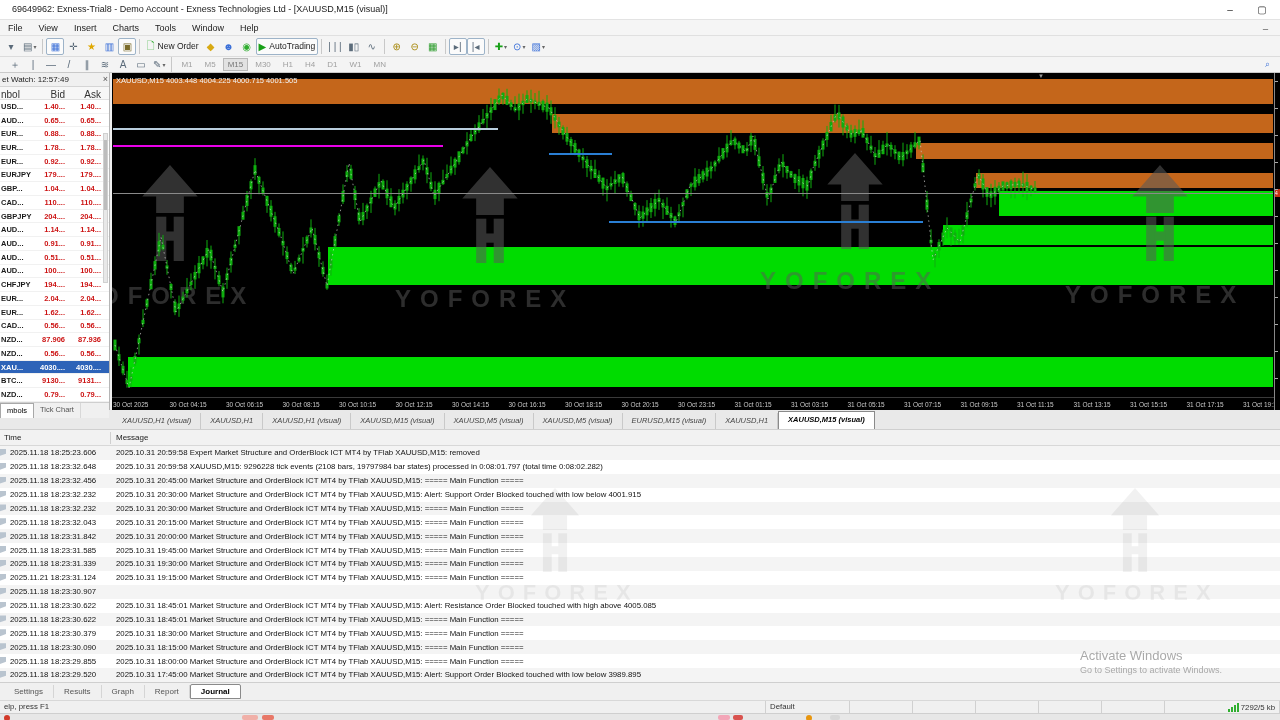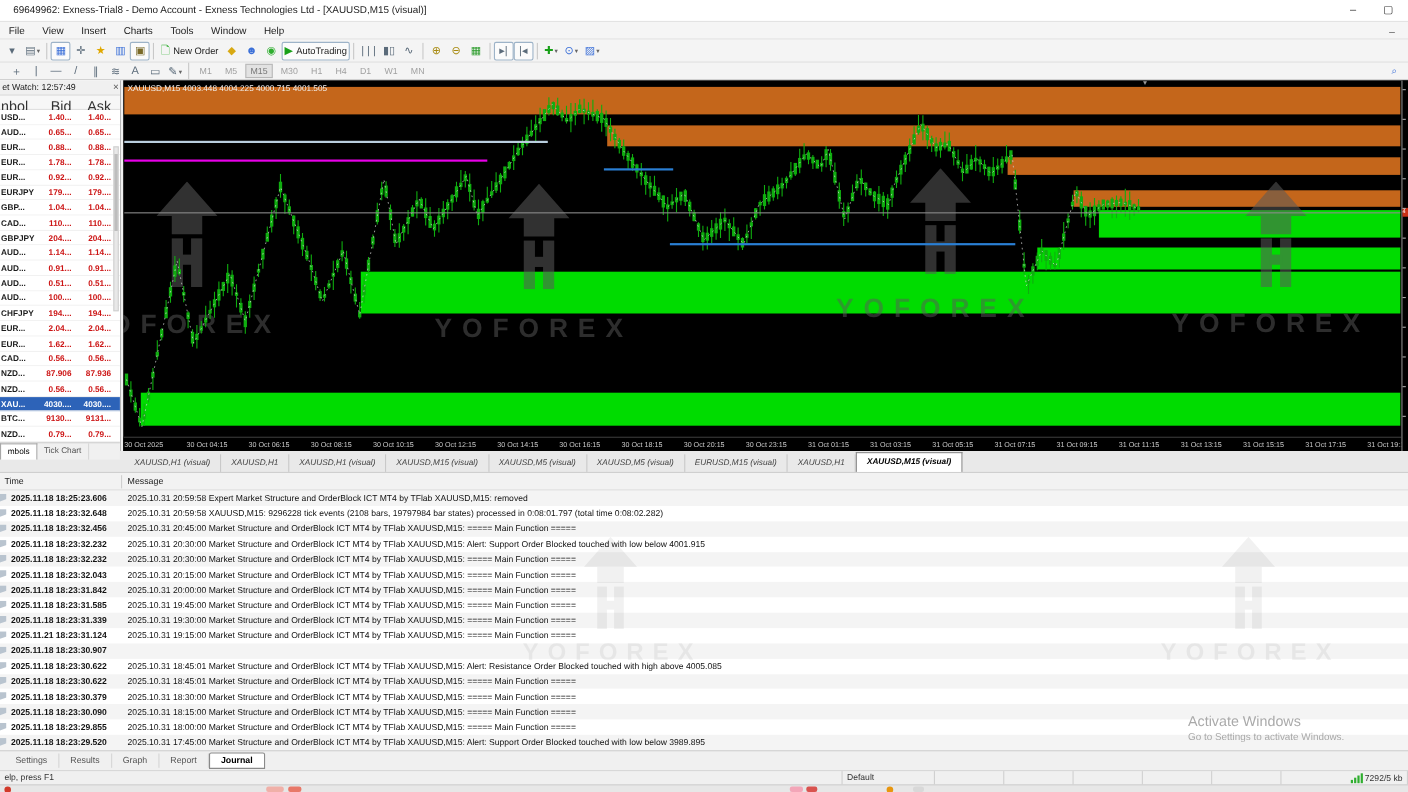--- a/index.html
+++ b/index.html
@@ -25,21 +25,21 @@
   .tb-sep { width:1px; height:15px; background:#c8c8c8; margin:0 3px; }
   .dd { font-size:6px; color:#666; margin-left:1px; }
   .tf-btn { font-size:8px; color:#a0a0a0; padding:1px 4px; margin:0 1px; border:1px solid transparent; }
   .tf-btn.active { background:#e2e2e2; border:1px solid #b8b8b8; color:#777; }
   #tb-right-search { position:absolute; right:10px; top:59px; font-size:9px; color:#3a6fd8; }
 
   
   #market-watch { left:0; top:73px; width:110px; height:345px; background:#ffffff; border-right:1px solid #b5b5b5; overflow:hidden; }
   #mw-header { left:0; top:0; width:110px; height:14px; background:#f0f0f0; border-bottom:1px solid #d5d5d5; font-size:8px; color:#222; line-height:14px; padding-left:2px; white-space:nowrap; }
   #mw-close { position:absolute; right:2px; top:0; font-size:9px; color:#555; line-height:13px; }
-  #mw-cols { left:0; top:14px; width:110px; height:13px; background:#f7f7f7; border-bottom:1px solid #e0e0e0; font-size:13px; color:#333; display:flex; }
+  #mw-cols { left:0; top:14px; width:110px; height:13px; background:#f7f7f7; border-bottom:1px solid #e0e0e0; font-size:10px; color:#333; display:flex; }
   #mw-rows { left:0; top:27px; width:110px; height:375px; }
   .mw-row { display:flex; height:13.72px; align-items:center; font-size:7.5px; border-bottom:1px solid #f1f1f1; background:#fff;font-weight:bold; }
   .mw-row .sym { width:32px; padding-left:1px; color:#1a1a1a; overflow:hidden; white-space:nowrap; }
   .mw-row .bid,.mw-row .ask { width:36px; text-align:right; padding-right:3px; color:#cc1414; white-space:nowrap; overflow:hidden; }
   .mw-row.selected { background:#2d63b8; }
   .mw-row.selected .sym,.mw-row.selected .bid,.mw-row.selected .ask { color:#fff; }
   #mw-scroll { left:103px; top:60px; width:5px; height:150px; background:#e8e8e8; border:1px solid #d0d0d0; }
   #mw-scroll-thumb { position:absolute; left:0; top:6px; width:3px; height:70px; background:#bdbdbd; }
   #mw-tabs { left:0; top:329px; width:110px; height:16px; background:#f0f0f0; border-top:1px solid #cfcfcf; display:flex; font-size:7.5px; z-index:6; }
   .mw-tab { padding:2px 6px; color:#555; border-right:1px solid #d8d8d8; }
@@ -70,21 +70,21 @@
   
   #journal { left:0; top:430px; width:1280px; height:252px; background:#ffffff; overflow:hidden; }
   #journal-header { position:absolute; left:0; top:0; width:1280px; height:16px; background:#f2f2f2; border-bottom:1px solid #d8d8d8; font-size:8px; color:#222; }
   #jh-time { position:absolute; left:4px; top:3px; }
   #jh-msg { position:absolute; left:116px; top:3px; }
   .jh-sep { position:absolute; top:2px; width:1px; height:12px; background:#cfcfcf; }
   #journal-rows { position:absolute; left:0; top:16px; width:1280px; }
   .j-row { display:flex; height:13.88px; align-items:center; font-size:7.8px; color:#111; }
   .j-row:nth-child(odd) { background:#f4f4f4; }
   .j-row .j-icon { width:9px; height:8px; margin-left:-3px; background:#b9c4cf; clip-path:polygon(0 0,100% 0,100% 60%,0 100%); flex:none; }
-  .j-row .j-time { width:100px; padding-left:4px; white-space:nowrap; flex:none;font-weight:bold; }
+  .j-row .j-time { width:100px; padding-left:4px; white-space:nowrap; flex:none; }
   .j-row .j-msg { padding-left:10px; white-space:nowrap; }
   .j-wm { position:absolute; color:#000; opacity:0.05; pointer-events:none; }
 
   
   #tester-tabs { left:0; top:682px; width:1280px; height:18px; background:#f0f0f0; border-top:1px solid #cfcfcf; display:flex; align-items:center; padding-left:4px; }
   .tester-tab { font-size:8px; color:#555; padding:2px 10px; border-right:1px solid #d5d5d5; }
   .tester-tab.active { background:#fff; border:1px solid #8a8a8a; font-weight:bold; color:#000; border-radius:2px 2px 0 0; }
   #statusbar { left:0; top:700px; width:1280px; height:13px; background:#f0f0f0; border-top:1px solid #d8d8d8; display:flex; font-size:7.8px; color:#333; }
   .sb-cell { border-right:1px solid #d0d0d0; height:13px; line-height:12px; padding:0 4px; white-space:nowrap; overflow:hidden; }
   #sb-conn { display:flex; align-items:center; justify-content:flex-end; gap:2px; }

